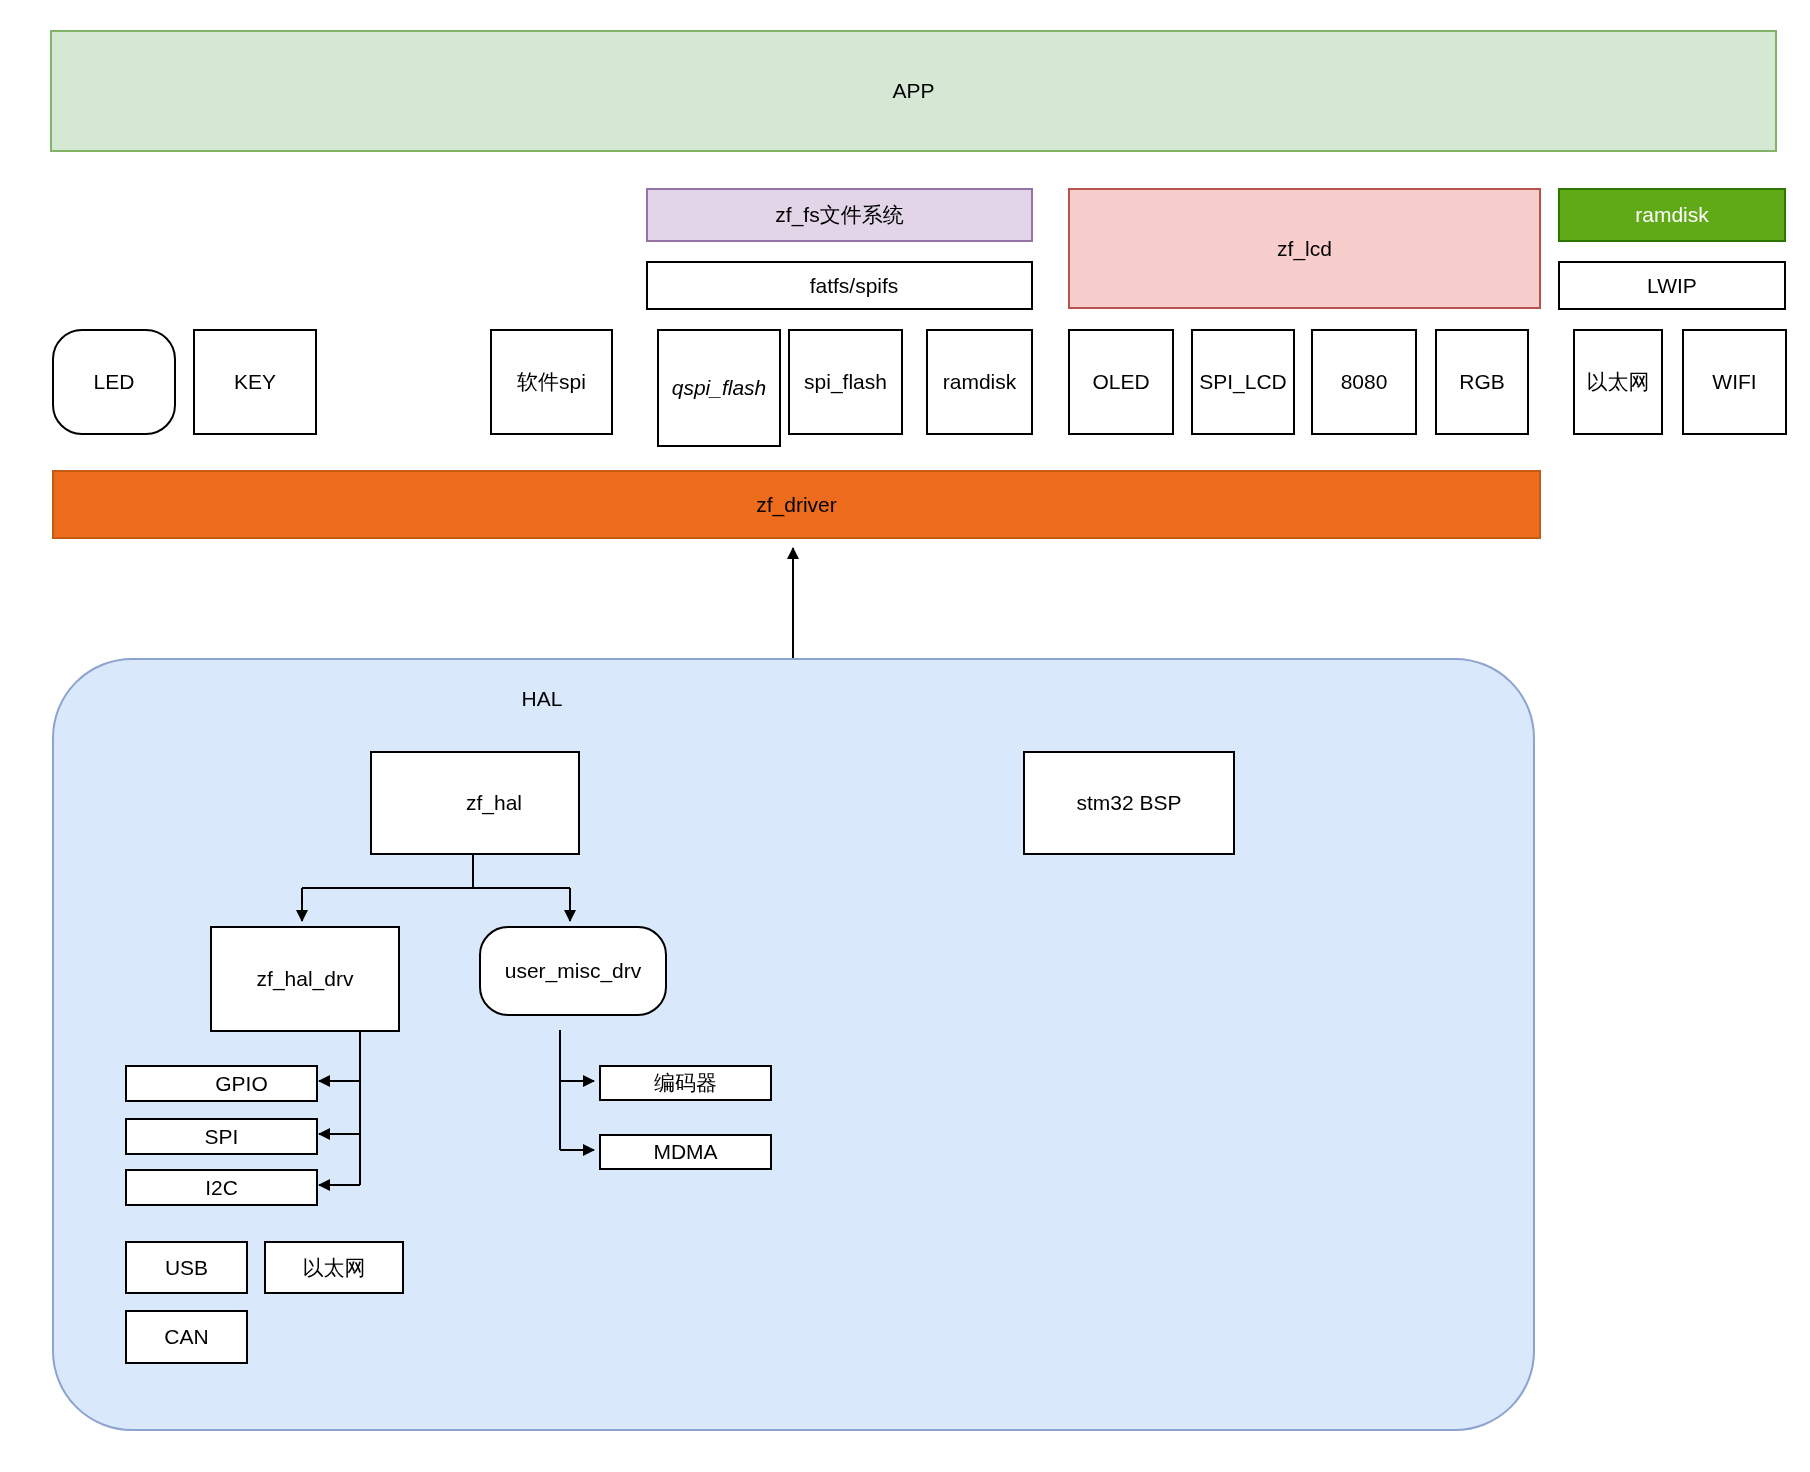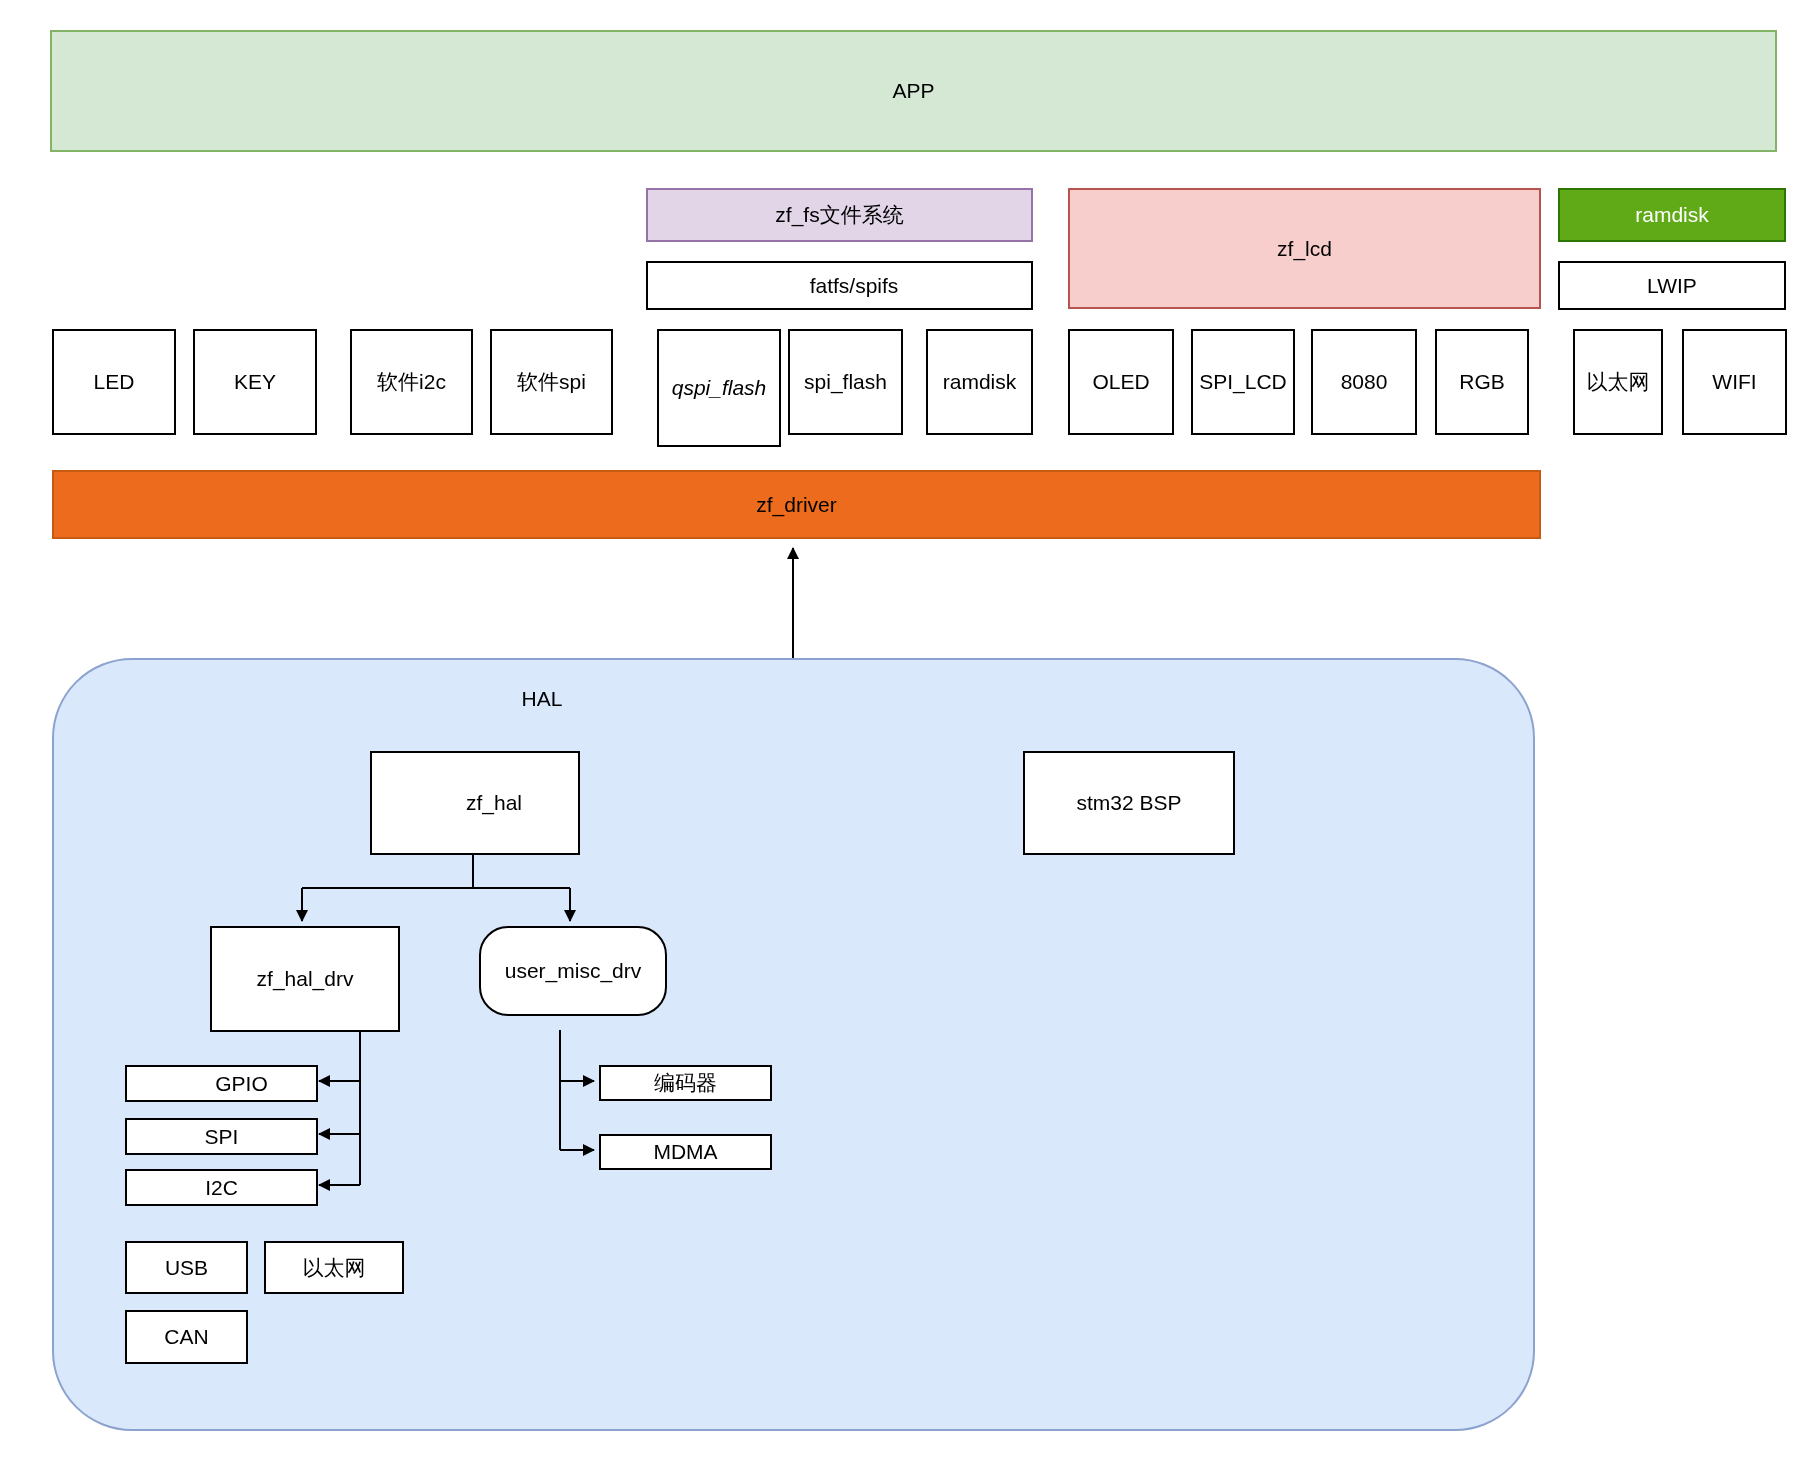--- a/index.html
+++ b/index.html
@@ -56,23 +56,22 @@
   <div class="box app" style="left:50px; top:30px; width:1727px; height:122px;">APP</div>
 
   <div class="box fs-title" style="left:646px; top:188px; width:387px; height:54px;">zf_fs文件系统</div>
   <div class="box" style="left:646px; top:261px; width:387px; height:49px;padding-left:29px;">fatfs/spifs</div>
 
   <div class="box lcd" style="left:1068px; top:188px; width:473px; height:121px;">zf_lcd</div>
 
   <div class="box network" style="left:1558px; top:188px; width:228px; height:54px;">ramdisk</div>
   <div class="box" style="left:1558px; top:261px; width:228px; height:49px;">LWIP</div>
 
-  <div class="box" style="left:52px;   top:329px; width:124px; height:106px;">LED</div>
+  <div class="box" style="left:52px;   top:329px; width:124px; height:106px;border-radius:30px;">LED</div>
   <div class="box" style="left:193px;  top:329px; width:124px; height:106px;">KEY</div>
-  <div class="box" style="left:350px;  top:329px; width:123px; height:106px;">软件i2c</div>
   <div class="box" style="left:490px;  top:329px; width:123px; height:106px;">软件spi</div>
   <div class="box" style="left:657px;  top:329px; width:124px; height:118px;font-style:italic;">qspi_flash</div>
   <div class="box" style="left:788px;  top:329px; width:115px; height:106px;">spi_flash</div>
   <div class="box" style="left:926px;  top:329px; width:107px; height:106px;">ramdisk</div>
   <div class="box" style="left:1068px; top:329px; width:106px; height:106px;">OLED</div>
   <div class="box" style="left:1191px; top:329px; width:104px; height:106px;">SPI_LCD</div>
   <div class="box" style="left:1311px; top:329px; width:106px; height:106px;">8080</div>
   <div class="box" style="left:1435px; top:329px; width:94px; height:106px;">RGB</div>
   <div class="box" style="left:1573px; top:329px; width:90px;  height:106px;">以太网</div>
   <div class="box" style="left:1682px; top:329px; width:105px; height:106px;">WIFI</div>

